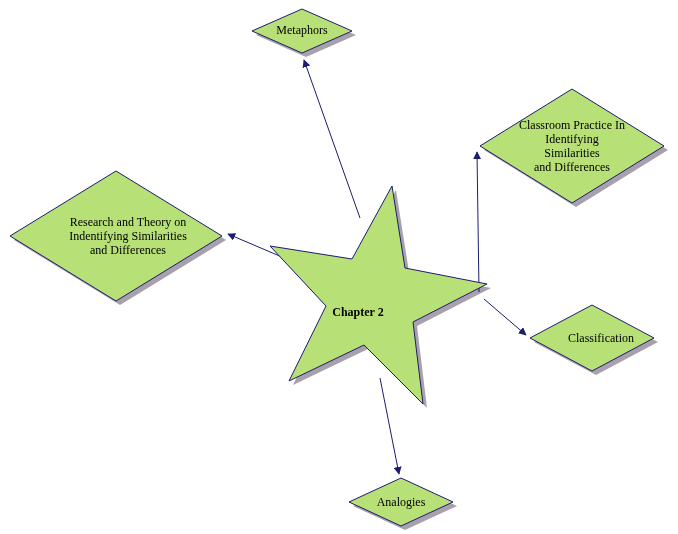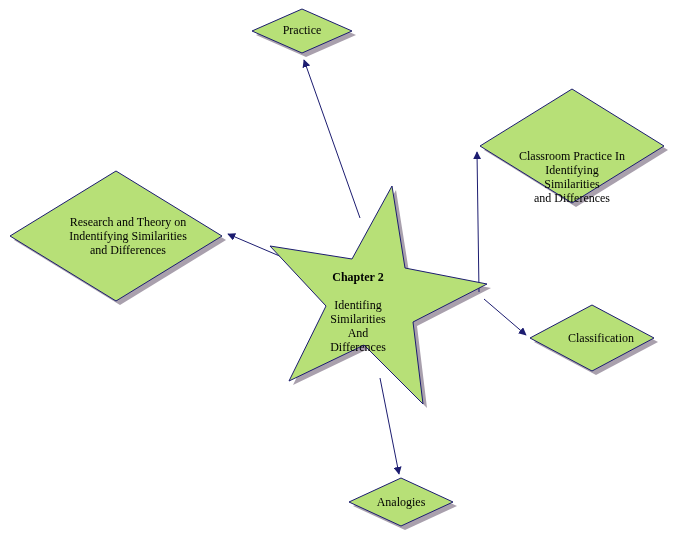--- a/index.html
+++ b/index.html
@@ -57,35 +57,31 @@
     <g stroke-width="1">
       <polygon points="252,31 302,9 352,31 302,53" fill="#b7e077" stroke="#1c1c70"></polygon>
       <polygon points="480,146 572,89 664,146 572,203" fill="#b7e077" stroke="#1c1c70"></polygon>
       <polygon points="530,338 592,305 654,338 592,371" fill="#b7e077" stroke="#1c1c70"></polygon>
       <polygon points="349,502 401,478 453,502 401,526" fill="#b7e077" stroke="#1c1c70"></polygon>
       <polygon points="10,236 116,171 222,236 116,301" fill="#b7e077" stroke="#1c1c70"></polygon>
       <polygon points="392,186 405,268 487,284 413,322 423,404 364,345 289,381 326,306 270,246 352,259" fill="#b7e077" stroke="#1c1c70"></polygon>
     </g>
   </svg>
 
-  <div class="label" style="left:302px; top:30px;">Practice</div>
+  <div class="label" style="left:302px; top:30px;">Metaphors</div>
 
-  <div class="label" style="left:572px; top:146px;margin-top:31px;">Classroom Practice In
+  <div class="label" style="left:572px; top:146px;">Classroom Practice In
 Identifying Similarities
 and Differences</div>
 
   <div class="label" style="left:601px; top:338px;">Classification</div>
 
   <div class="label" style="left:401px; top:502px;">Analogies</div>
 
   <div class="label" style="left:128px; top:236px;">Research and Theory on
 Indentifying Similarities
 and Differences</div>
 
   <div class="label" style="left:358px; top:312px;font-family:Liberation Serif, serif;">
     <span class="title">Chapter 2</span>
-    <span class="body">Identifing
-Similarities
-And
-Differences</span>
   </div>
 
 </div>
 
 </body></html>

